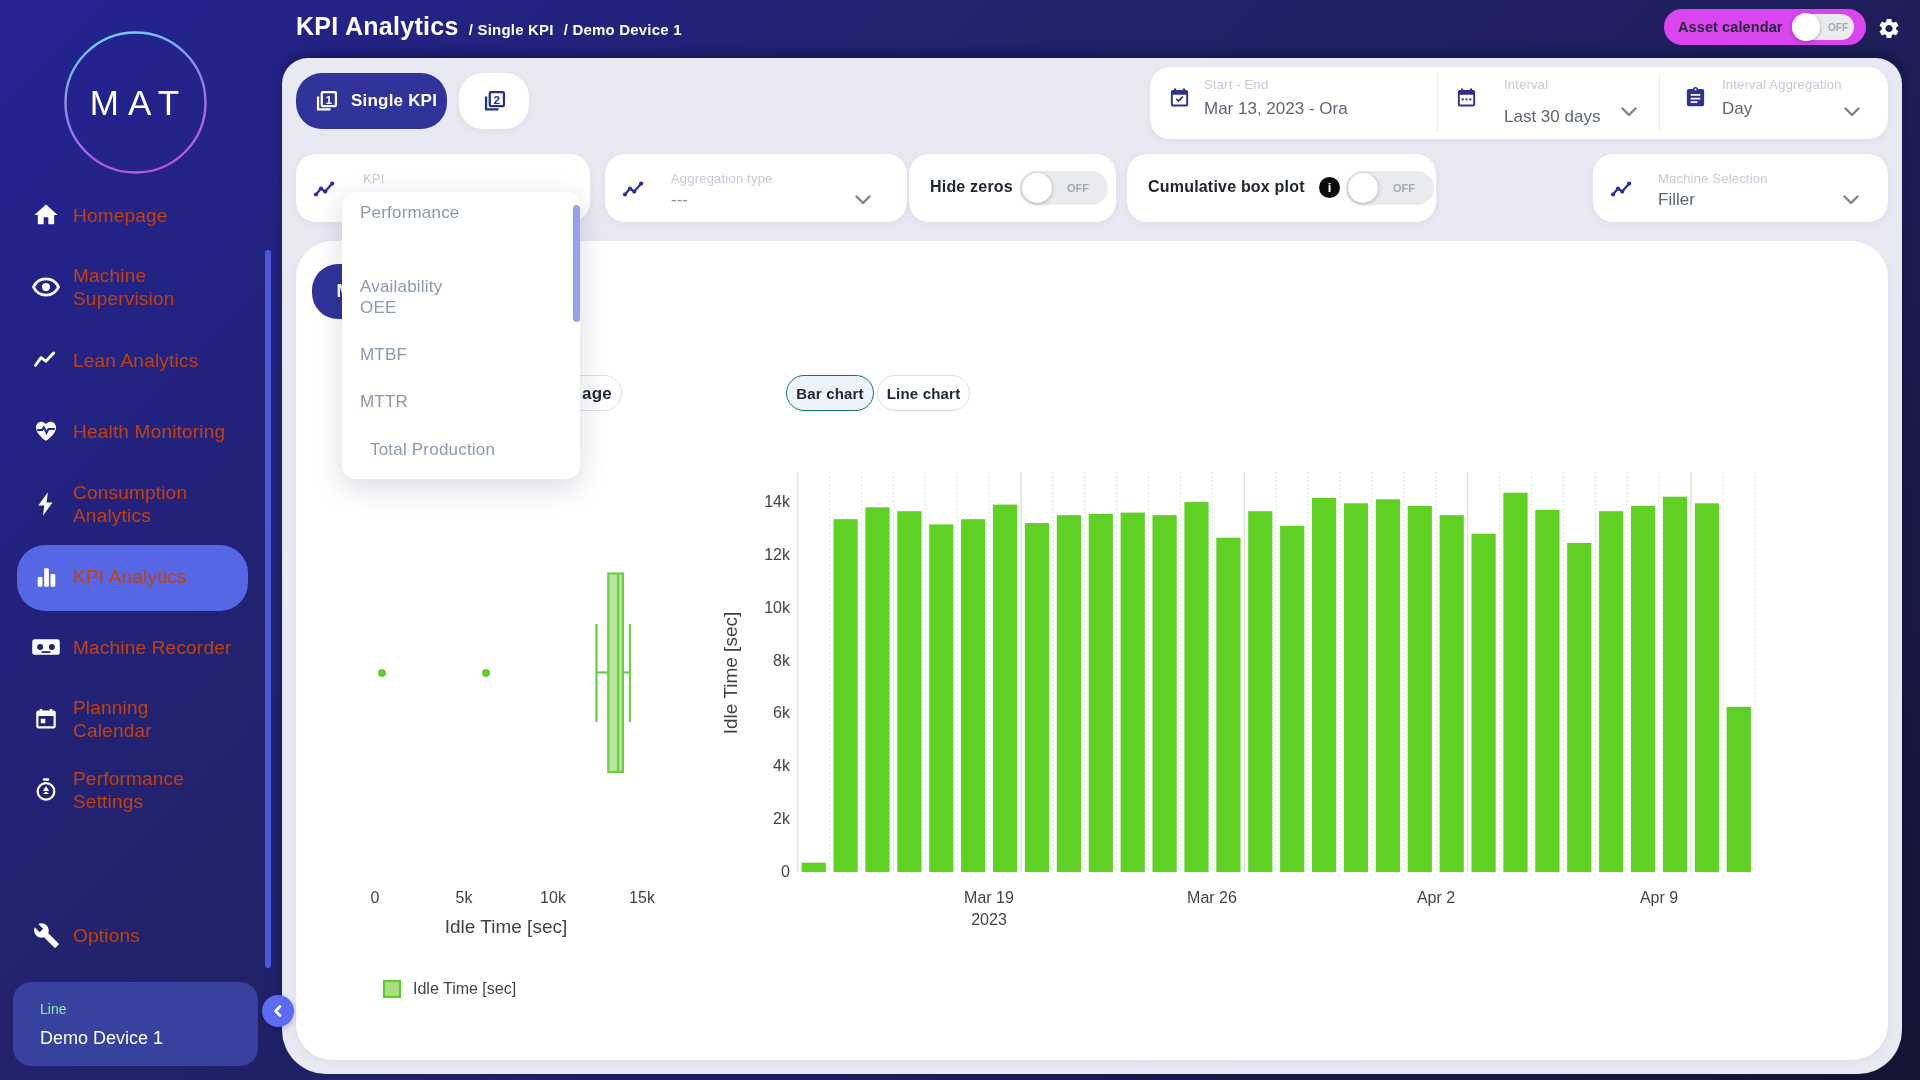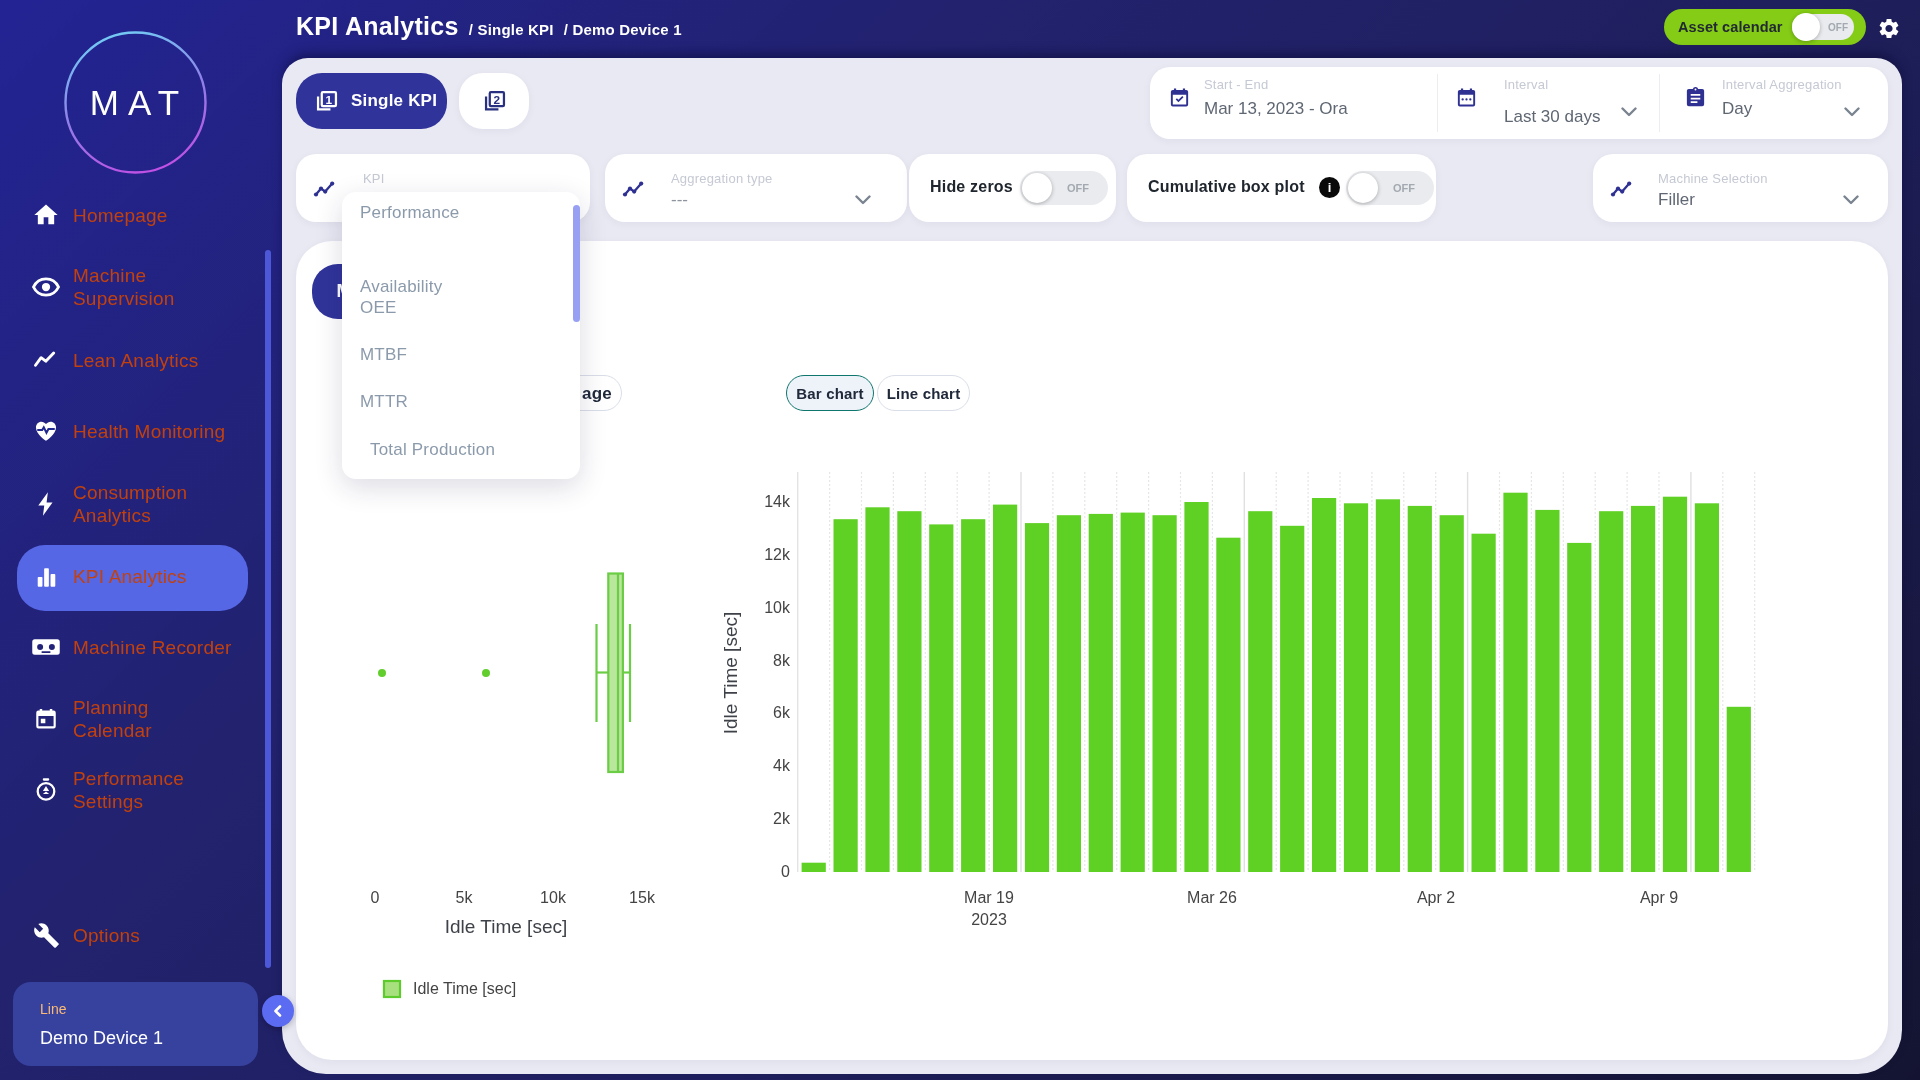--- a/index.html
+++ b/index.html
@@ -9,29 +9,29 @@
 .abs { position:absolute; }
 
 
 #sidebar { left:0; top:0; width:282px; height:1080px; }
 .navitem { position:absolute; left:0; width:282px; display:flex; align-items:center; }
 .navicon { position:absolute; left:31px; width:30px; height:30px; display:flex; align-items:center; justify-content:center; }
 .navtext { position:absolute; left:73px; color:#c2410c; font-weight:normal; font-size:19px; line-height:23px; letter-spacing:0.2px; }
 #selpill { left:17px; top:545px; width:231px; height:66px; background:#5667e5; border-radius:28px; }
 #sidescroll { left:265px; top:250px; width:6px; height:718px; background:#4c58d8; border-radius:3px; }
 #devcard { left:13px; top:982px; width:245px; height:84px; background:#36429e; border-radius:18px; }
-#devcard .l1 { position:absolute; left:27px; top:19px; color:#fdba74; font-size:14px; }
+#devcard .l1 { position:absolute; left:27px; top:19px; color:#86efac; font-size:14px; }
 #devcard .l2 { position:absolute; left:27px; top:46px; color:#fff; font-size:18px; }
 #collapsebtn { z-index:50; left:262px; top:995px; width:32px; height:32px; border-radius:50%; background:#5b6bf2; display:flex; align-items:center; justify-content:center; box-shadow:0 2px 6px rgba(0,0,0,0.25); }
 
 
 #titlerow { left:296px; top:12px; display:flex; align-items:baseline; color:#fff; }
 #titlerow h1 { font-size:25px; font-weight:bold; letter-spacing:0.3px; }
 #titlerow .crumb { font-size:15px; font-weight:bold; margin-left:10px; letter-spacing:0.2px; }
-#assetpill { left:1664px; top:9px; width:202px; height:36px; background:#84cc16; border-radius:18px; }
+#assetpill { left:1664px; top:9px; width:202px; height:36px; background:#d946ef; border-radius:18px; }
 #assetpill .txt { position:absolute; left:14px; top:10px; font-size:14.5px; font-weight:600; color:#232933; letter-spacing:0.1px; }
 .toggle { position:absolute; background:#e9ebee; border-radius:99px; }
 .toggle .knob { position:absolute; background:#fff; border-radius:50%; box-shadow:0 1px 4px rgba(0,0,0,0.28); }
 .toggle .off { position:absolute; color:#a3a9b0; font-weight:bold; }
 
 
 #content { left:282px; top:58px; width:1620px; height:1016px; background:#e9e9f3; border-radius:26px 26px 44px 44px; box-shadow:0 -6px 12px -3px rgba(8,8,45,0.55); }
 .card { position:absolute; background:#fff; border-radius:20px; box-shadow:0 2px 8px rgba(40,40,100,0.05); }
 .flabel { position:absolute; color:#c5c9d3; font-size:13px; letter-spacing:0.2px; }
 .fvalue { position:absolute; color:#5f6773; font-size:17px; }

